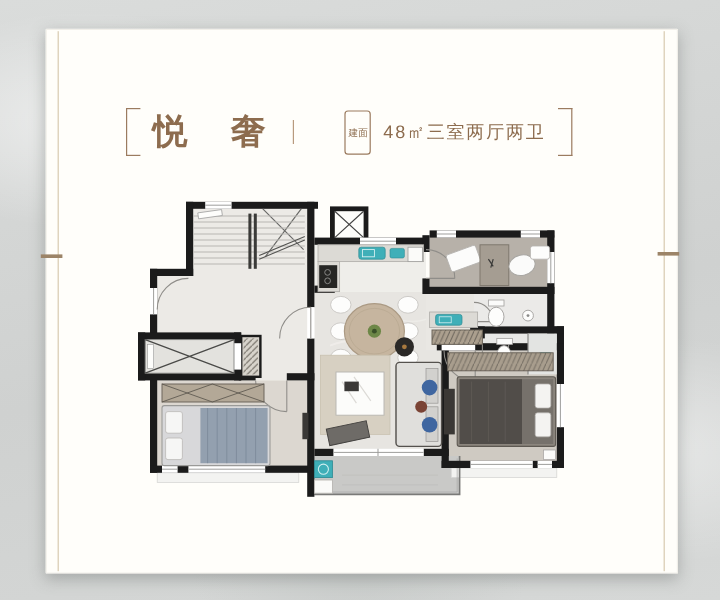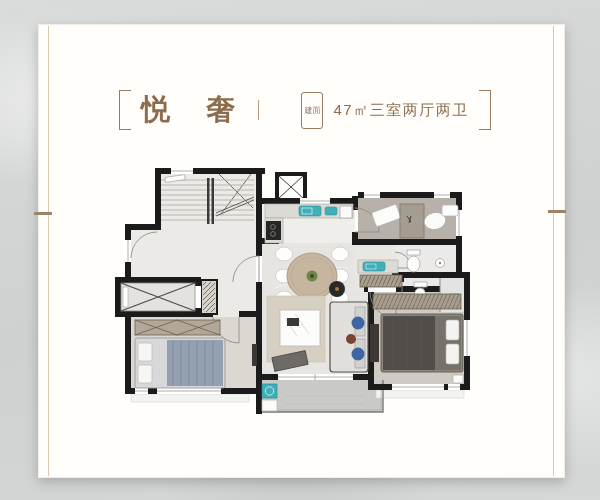--- a/index.html
+++ b/index.html
@@ -11,21 +11,21 @@
       radial-gradient(ellipse 200px 120px at 50% 95%, rgba(190,194,192,.5), transparent 70%),
       linear-gradient(168deg,#dadcdb 0%,#cfd1d0 55%,#d6d8d7 100%);
     font-family:"Liberation Sans", sans-serif;}
   .card{position:absolute;left:38px;top:24px;width:527px;height:454px;
     background:#fffefa;border-radius:1px;
     box-shadow:0 4px 12px rgba(110,115,112,.45), 0 0 0 1px #f1efe9 inset;}
   .deco-line{position:absolute;top:26px;height:450px;width:1px;background:#d8cab0;}
   .deco-line.l{left:48px;} .deco-line.r{left:553px;}
   .deco-tick{position:absolute;height:3px;width:18px;background:#9c8468;}
   .deco-tick.l{left:34px;top:212px;} .deco-tick.r{left:548px;top:210px;}
-  .header{position:absolute;left:60px;top:88px;width:490px;height:44px;
+  .header{position:absolute;left:46px;top:88px;width:490px;height:44px;
     display:flex;align-items:center;justify-content:center;gap:10px;}
   .bracket{width:11px;height:38px;border-top:1.5px solid #9b7b5f;border-bottom:1.5px solid #9b7b5f;}
   .bracket.left{border-left:1.5px solid #9b7b5f;}
   .bracket.right{border-right:1.5px solid #9b7b5f;}
   .title-cn{font-family:"DejaVu Serif", serif;font-size:29px;font-weight:bold;
     letter-spacing:13px;color:#8d6c4e;white-space:nowrap;}
   .title-model{font-family:"DejaVu Serif", serif;font-style:italic;font-weight:600;
     font-size:37px;color:#8d6c4e;margin-left:-6px;margin-right:4px;}
   .divider{width:1px;height:20px;background:#b89a7e;}
   .badge{border:1px solid #9b7b5f;color:#8d6c4e;font-size:8px;line-height:11px;
@@ -41,21 +41,21 @@
   <div class="deco-line l"></div>
   <div class="deco-line r"></div>
   <div class="deco-tick l"></div>
   <div class="deco-tick r"></div>
 
   <div class="header">
     <div class="bracket left"></div>
     <span class="title-cn">悦 奢</span>
     <div class="divider"></div>
     <span class="badge">建面</span>
-    <span class="area">47㎡三室两厅两卫</span>
+    <span class="area">48㎡三室两厅两卫</span>
     <div class="bracket right"></div>
   </div>
 
   <svg class="plan" viewBox="0 0 365 250">
     <defs>
       <pattern id="hatch" width="5" height="5" patternUnits="userSpaceOnUse">
         <path d="M0,5 L5,0" stroke="#6b675f" stroke-width="0.9"></path>
       </pattern>
       <pattern id="hatchD" width="4" height="9" patternUnits="userSpaceOnUse">
         <path d="M0,9 L4,0" stroke="#4e4a44" stroke-width="0.9"></path>

